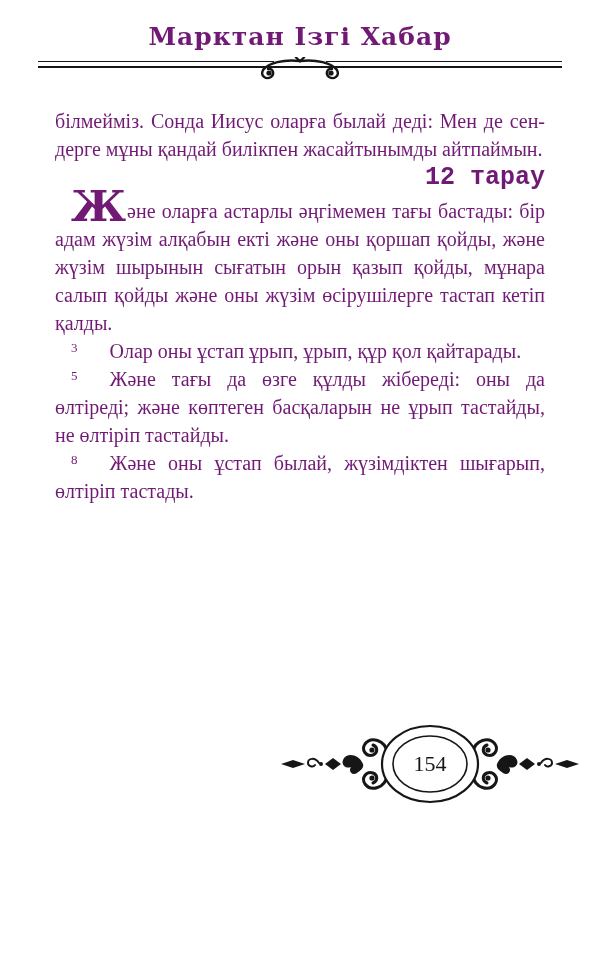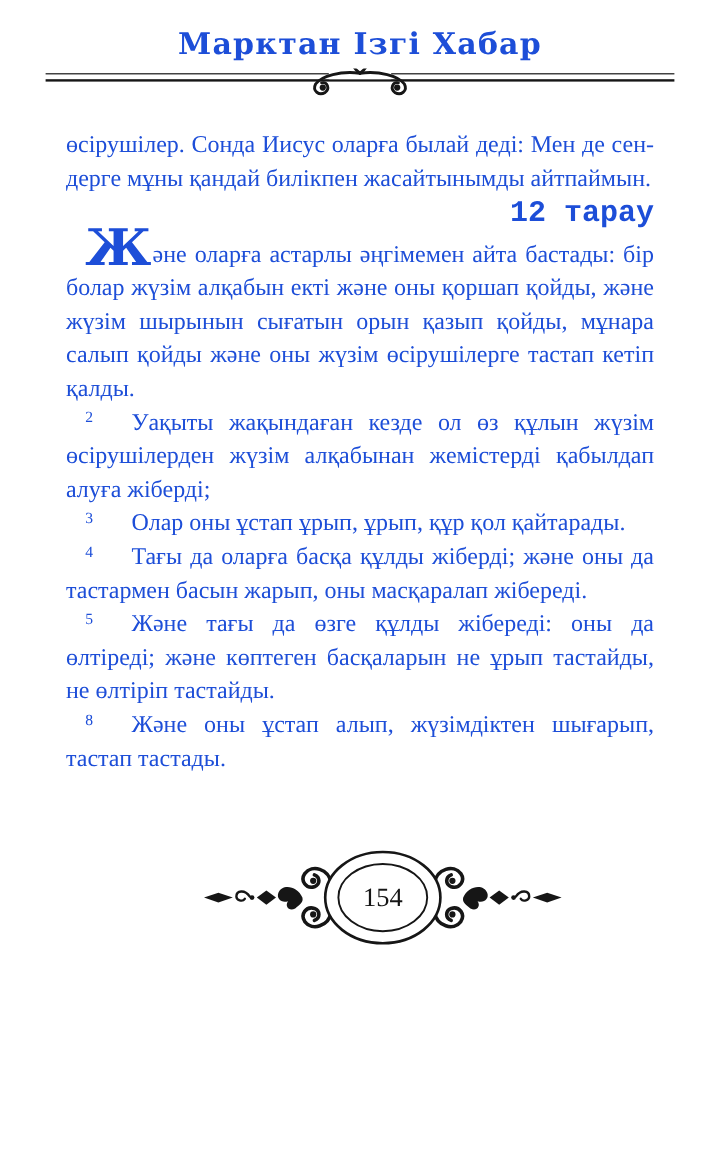--- a/index.html
+++ b/index.html
@@ -1,18 +1,18 @@
 <!DOCTYPE html>
 <html><head>
 <meta charset="utf-8">
 <style>
   html,body{margin:0;padding:0;background:#ffffff;}
   .page{
     width:600px;height:812px;position:relative;overflow:hidden;
-    background:#ffffff;color:#1d4ed8;
+    background:#ffffff;color:#701a75;
     font-family:"Liberation Serif", serif;
     box-sizing:border-box;
   }
   
   .book-header{padding-top:22px;text-align:center;}
   .page-title{
     font-family:"DejaVu Serif", serif;
     font-weight:bold;font-size:25px;letter-spacing:1px;
     line-height:30px;
   }
@@ -42,22 +42,22 @@
     font-size:13px;line-height:0;vertical-align:6px;
     margin-right:32px;
   }
   .verse .initial{
     font-family:"DejaVu Serif", serif;
     font-size:42px;font-weight:bold;line-height:28px;
     vertical-align:-3px;letter-spacing:1px;
   }
   
   .page-footer{
-    position:absolute;left:0;right:0;bottom:20px;
-    display:flex;justify-content:center;margin-left:38px;
+    position:absolute;left:0;right:0;bottom:4px;
+    display:flex;justify-content:flex-end;margin-left:38px;
   }
   .pagenum-text{
     font-family:"Liberation Serif", serif;
     font-size:22px;fill:#161616;
   }
 </style>
 </head>
 <body>
 
 <div class="page">
@@ -74,37 +74,35 @@
           <path d="M66,4 C62,1 60,-1 61,-3"></path>
           <path d="M66,4 C70,1 72,-1 71,-3"></path>
         </g>
         <circle cx="97" cy="16" r="2.6" fill="#161616"></circle>
         <circle cx="35" cy="16" r="2.6" fill="#161616"></circle>
       </svg>
     </div>
   </header>
 
   <main class="body-text">
-    <p class="intro">өсірушілер. Сонда Иисус оларға былай деді: Мен де сен-дерге мұны қандай билікпен жасайтынымды айтпаймын.</p>
+    <p class="intro">білмейміз. Сонда Иисус оларға былай деді: Мен де сен-дерге мұны қандай билікпен жасайтынымды айтпаймын.</p>
 
     <p class="chapter-heading">12 тарау</p>
 
-    <p class="verse"><span class="initial">Ж</span><span>әне оларға астарлы әңгімемен айта бастады: бір болар жүзім алқабын екті және оны қоршап қойды, және жүзім шырынын сығатын орын қазып қойды, мұнара салып қойды және оны жүзім өсірушілерге тастап кетіп қалды.</span></p>
+    <p class="verse"><span class="initial">Ж</span><span>әне оларға астарлы әңгімемен тағы бастады: бір адам жүзім алқабын екті және оны қоршап қойды, және жүзім шырынын сығатын орын қазып қойды, мұнара салып қойды және оны жүзім өсірушілерге тастап кетіп қалды.</span></p>
 
-    <p class="verse"><sup>2</sup><span>Уақыты жақындаған кезде ол өз құлын жүзім өсірушілерден жүзім алқабынан жемістерді қабылдап алуға жіберді;</span></p>
 
     <p class="verse"><sup>3</sup><span>Олар оны ұстап ұрып, ұрып, құр қол қайтарады.</span></p>
 
-    <p class="verse"><sup>4</sup><span>Тағы да оларға басқа құлды жіберді; және оны да тастармен басын жарып, оны масқаралап жібереді.</span></p>
 
     <p class="verse"><sup>5</sup><span>Және тағы да өзге құлды жібереді: оны да өлтіреді; және көптеген басқаларын не ұрып тастайды, не өлтіріп тастайды.</span></p>
 
 
 
-    <p class="verse"><sup>8</sup><span>Және оны ұстап алып, жүзімдіктен шығарып, тастап тастады.</span></p>
+    <p class="verse"><sup>8</sup><span>Және оны ұстап былай, жүзімдіктен шығарып, өлтіріп тастады.</span></p>
 
   </main>
 
   <footer class="page-footer">
     <svg width="340" height="88" viewBox="0 0 340 88" aria-hidden="true">
       <defs>
         <g id="fleur">
           <g fill="none" stroke="#161616" stroke-width="3" stroke-linecap="round">
             <path d="M0,-12 C2,-24 16,-28 22,-20 C26,-14 21,-7 14,-9 C9,-11 9,-17 14,-19"></path>
             <path d="M0,12 C2,24 16,28 22,20 C26,14 21,7 14,9 C9,11 9,17 14,19"></path>

